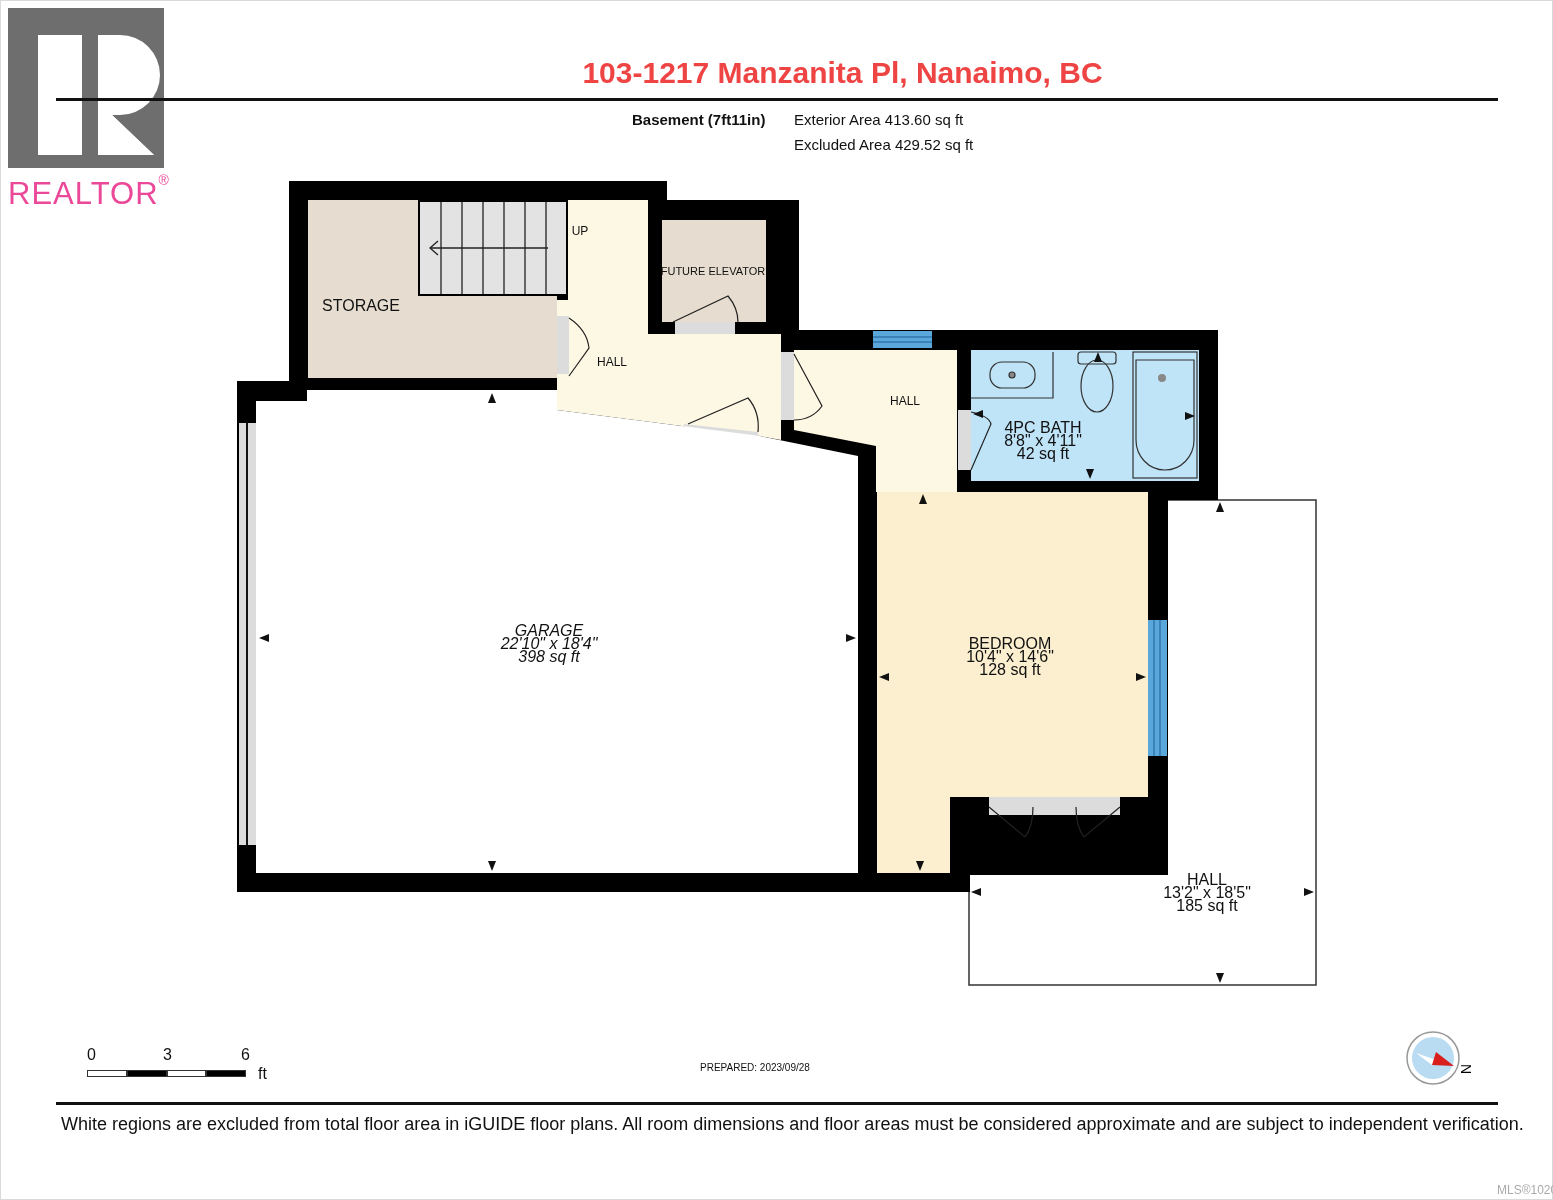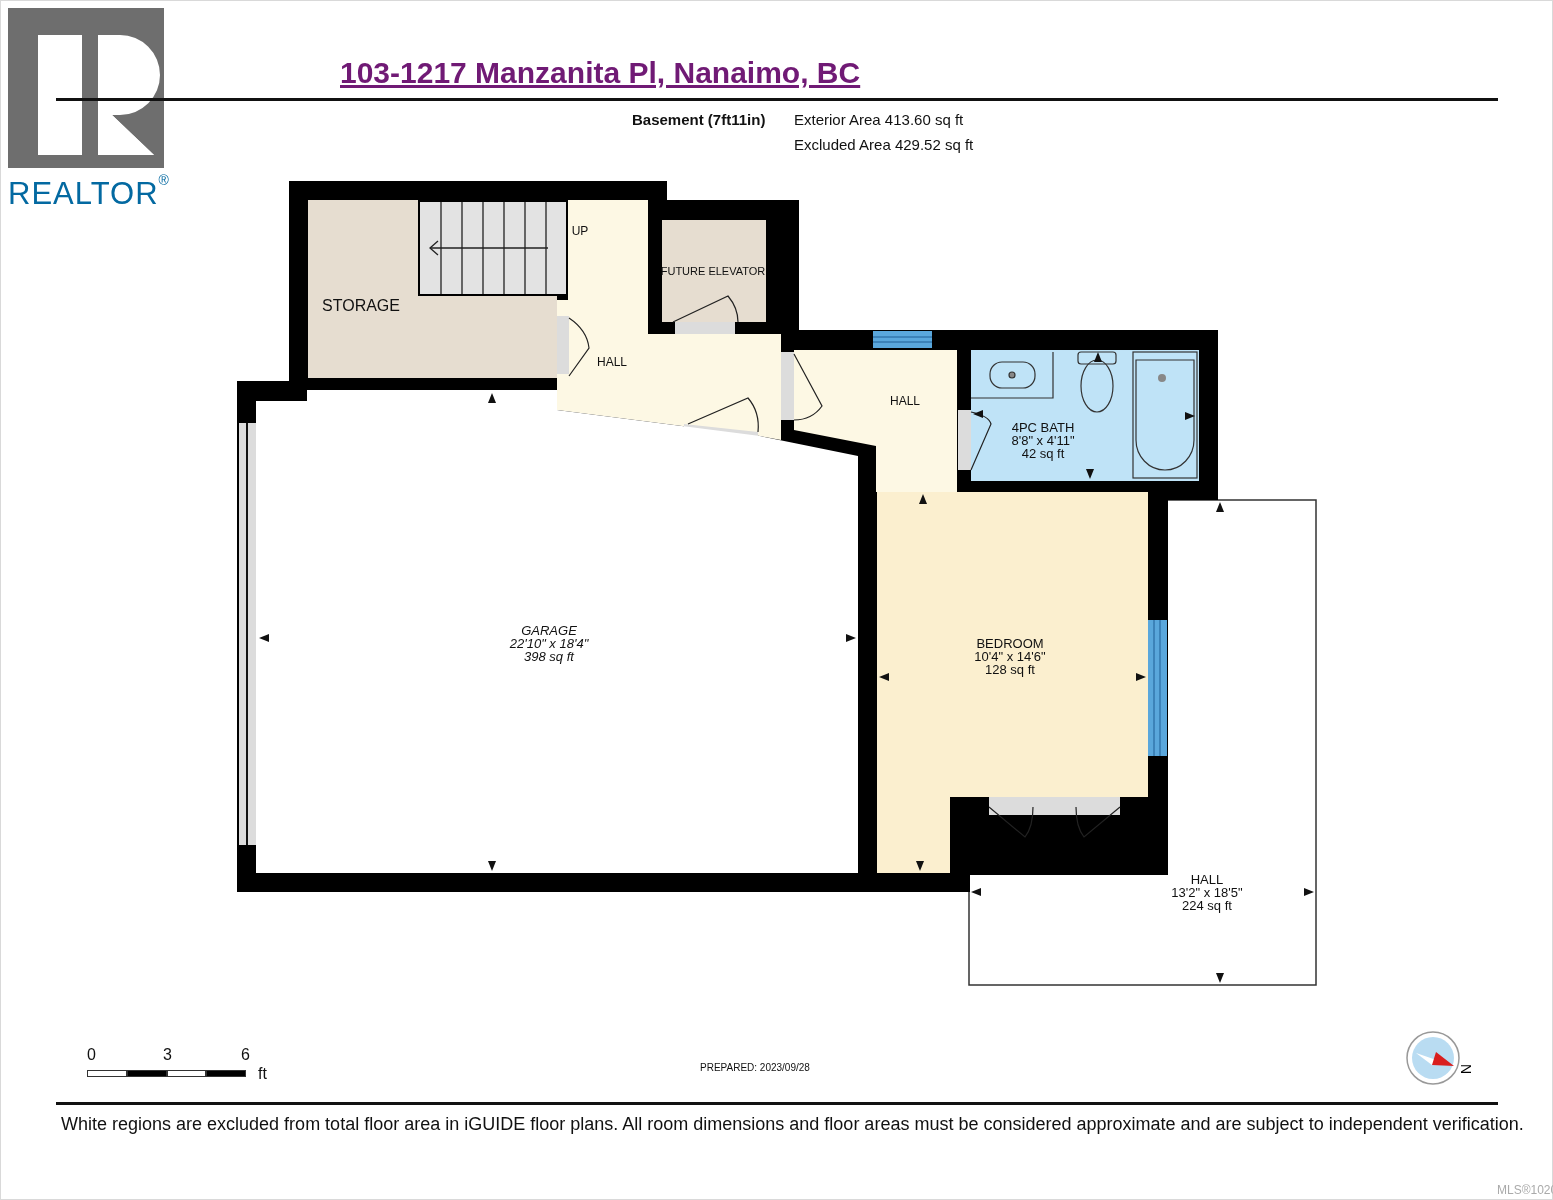--- a/index.html
+++ b/index.html
@@ -1,29 +1,29 @@
 <!DOCTYPE html>
 <html><head>
 <meta charset="utf-8">
 <style>
   html, body { margin: 0; padding: 0; background: #ffffff; }
   body { width: 1553px; height: 1200px; position: relative; overflow: hidden;
          font-family: "Liberation Sans", sans-serif; color: #111; }
   .page-border { position: absolute; left: 0; top: 0; width: 1551px; height: 1198px; border: 1px solid #d9d9d9; }
   .logo { position: absolute; left: 8px; top: 8px; width: 156px; }
   .logo-box { position: absolute; left: 0; top: 0; width: 156px; height: 160px; background: #6e6e6e; }
-  .logo-text { position: absolute; left: 0; top: 168px; font-size: 31px; letter-spacing: 1px; color: #0369a1; white-space: nowrap; }
+  .logo-text { position: absolute; left: 0; top: 168px; font-size: 31px; letter-spacing: 1px; color: #ec4899; white-space: nowrap; }
   .logo-reg { font-size: 14px; vertical-align: top; position: relative; top: -4px; }
-  .title { position: absolute; left: 340px; width: 1005px; top: 56px; text-align: left;
-           font-size: 30px; font-weight: bold; color: #701a75; text-decoration: underline; }
+  .title { position: absolute; left: 340px; width: 1005px; top: 56px; text-align: center;
+           font-size: 30px; font-weight: bold; color: #ef4444; }
   .top-rule { position: absolute; left: 56px; top: 98px; width: 1442px; height: 3px; background: #111; }
   .floor-label { position: absolute; left: 632px; top: 111px; font-size: 15px; font-weight: bold; }
   .area-line { position: absolute; left: 794px; font-size: 15px; }
   .plan { position: absolute; left: 0; top: 0; }
-  .room-label { position: absolute; text-align: center; font-size: 13px; line-height: 13px; color: #111; white-space: nowrap; transform: translateX(-50%); }
+  .room-label { position: absolute; text-align: center; font-size: 16px; line-height: 13px; color: #111; white-space: nowrap; transform: translateX(-50%); }
   .scale { position: absolute; left: 87px; top: 1046px; }
   .scale-num { position: absolute; font-size: 16px; top: 0; }
   .scale-bar { position: absolute; top: 24px; height: 7px; border: 1px solid #333; box-sizing: border-box; }
   .scale-unit { position: absolute; left: 171px; top: 19px; font-size: 16px; }
   .prepared { position: absolute; left: 700px; top: 1062px; font-size: 10px; }
   .compass { position: absolute; left: 1406px; top: 1031px; }
   .bottom-rule { position: absolute; left: 56px; top: 1102px; width: 1442px; height: 3px; background: #111; }
   .disclaimer { position: absolute; left: 61px; top: 1114px; font-size: 18px; }
   .mls { position: absolute; left: 1497px; top: 1183px; font-size: 12px; color: #aaa; }
 </style>
@@ -174,21 +174,21 @@
   <div>398 sq ft</div>
 </div>
 <div class="room-label" style="left:1010px; top:637px;">
   <div>BEDROOM</div>
   <div>10'4" x 14'6"</div>
   <div>128 sq ft</div>
 </div>
 <div class="room-label" style="left:1207px; top:873px;">
   <div>HALL</div>
   <div>13'2" x 18'5"</div>
-  <div>224 sq ft</div>
+  <div>185 sq ft</div>
 </div>
 
 <div class="scale">
   <span class="scale-num" style="left:0px;">0</span>
   <span class="scale-num" style="left:76px;">3</span>
   <span class="scale-num" style="left:154px;">6</span>
   <div class="scale-bar" style="left:0; width:40px; background:#fff;"></div>
   <div class="scale-bar" style="left:40px; width:40px; background:#000;"></div>
   <div class="scale-bar" style="left:80px; width:39px; background:#fff;"></div>
   <div class="scale-bar" style="left:119px; width:40px; background:#000;"></div>

